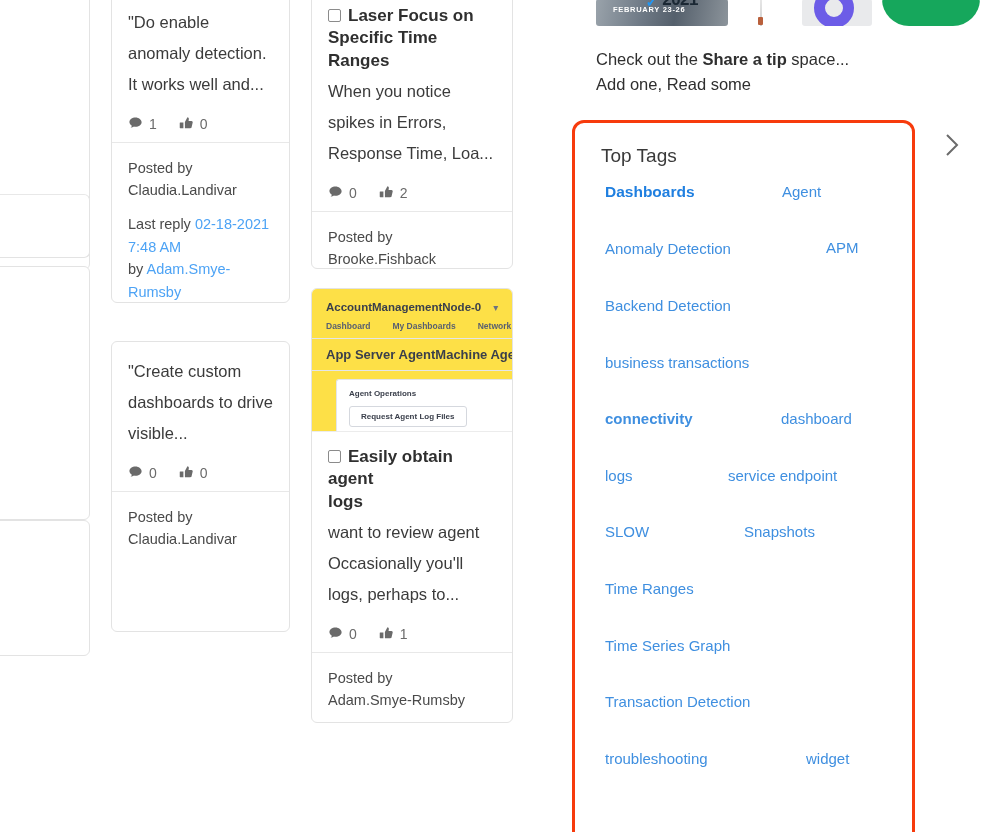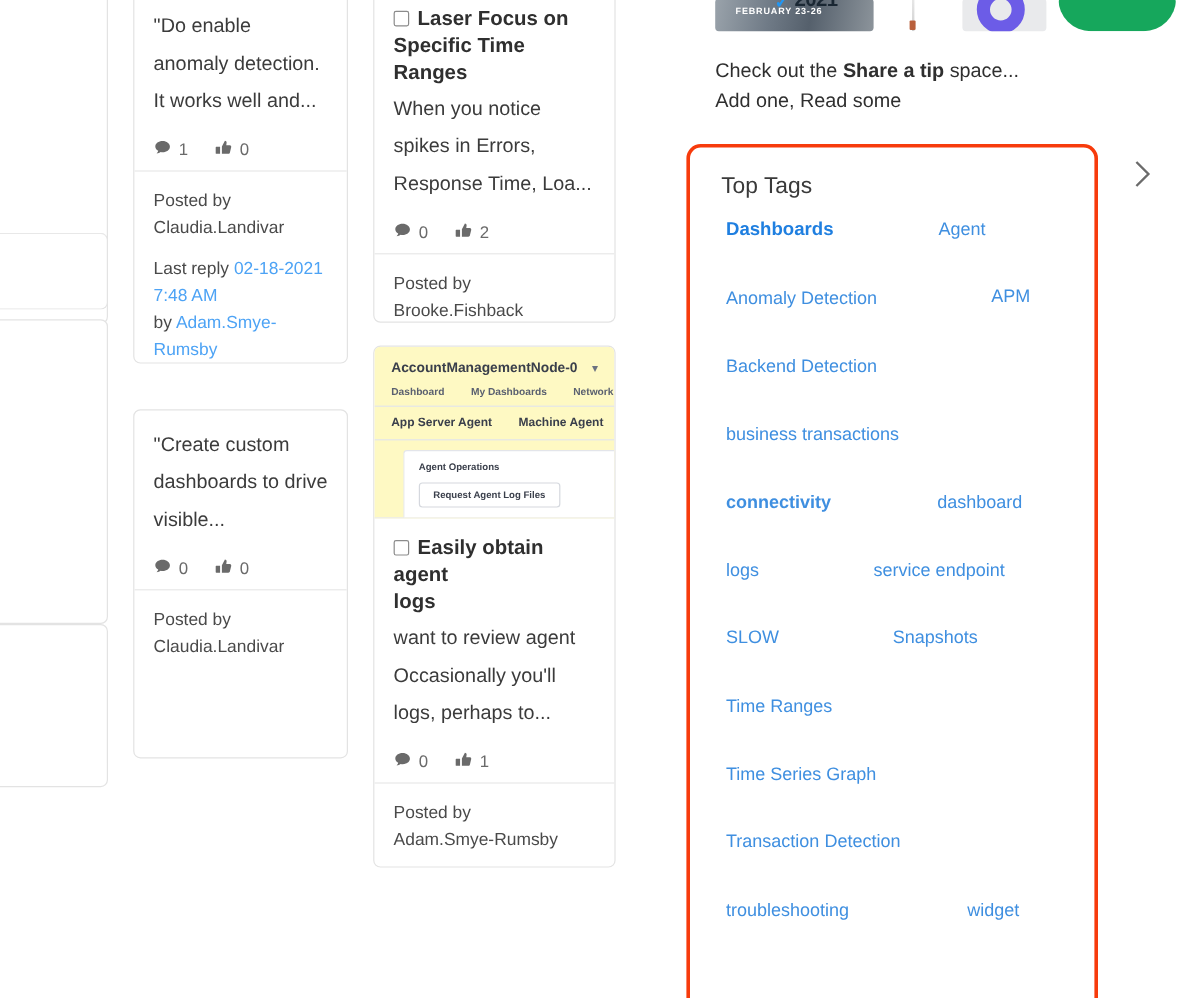--- a/index.html
+++ b/index.html
@@ -80,21 +80,21 @@
     font-size: 16.5px;
     color: #3b3b3b;
     line-height: 1.87;
     white-space: nowrap;
   }
 
   
   .thumb {
     position: relative;
     height: 142px;
-    background: #fef9c3;
+    background: #fde047;
     border-bottom: 1px solid #ececec;
     overflow: hidden;
     font-family: "Liberation Sans", sans-serif;
   }
   .thumb-head {
     padding: 12px 14px 8px 14px;
     display: flex;
     align-items: center;
     gap: 12px;
   }
@@ -105,23 +105,22 @@
     gap: 22px;
     padding: 0 14px 7px 14px;
     font-size: 8.5px;
     font-weight: bold;
     color: #5a6070;
     white-space: nowrap;
     border-bottom: 1px solid #e3e5ea;
   }
   .thumb-tabs2 {
     display: flex;
-    gap: 22px;
     padding: 8px 14px 8px 14px;
-    font-size: 10px;
+    font-size: 13px;
     font-weight: bold;
     color: #3a3f4b;
     white-space: nowrap;
     border-bottom: 1px solid #e3e5ea;
   }
   .thumb-panel {
     margin: 8px 0 0 24px;
     background: #fff;
     border: 1px solid #e3e5ea;
     border-right: none;

